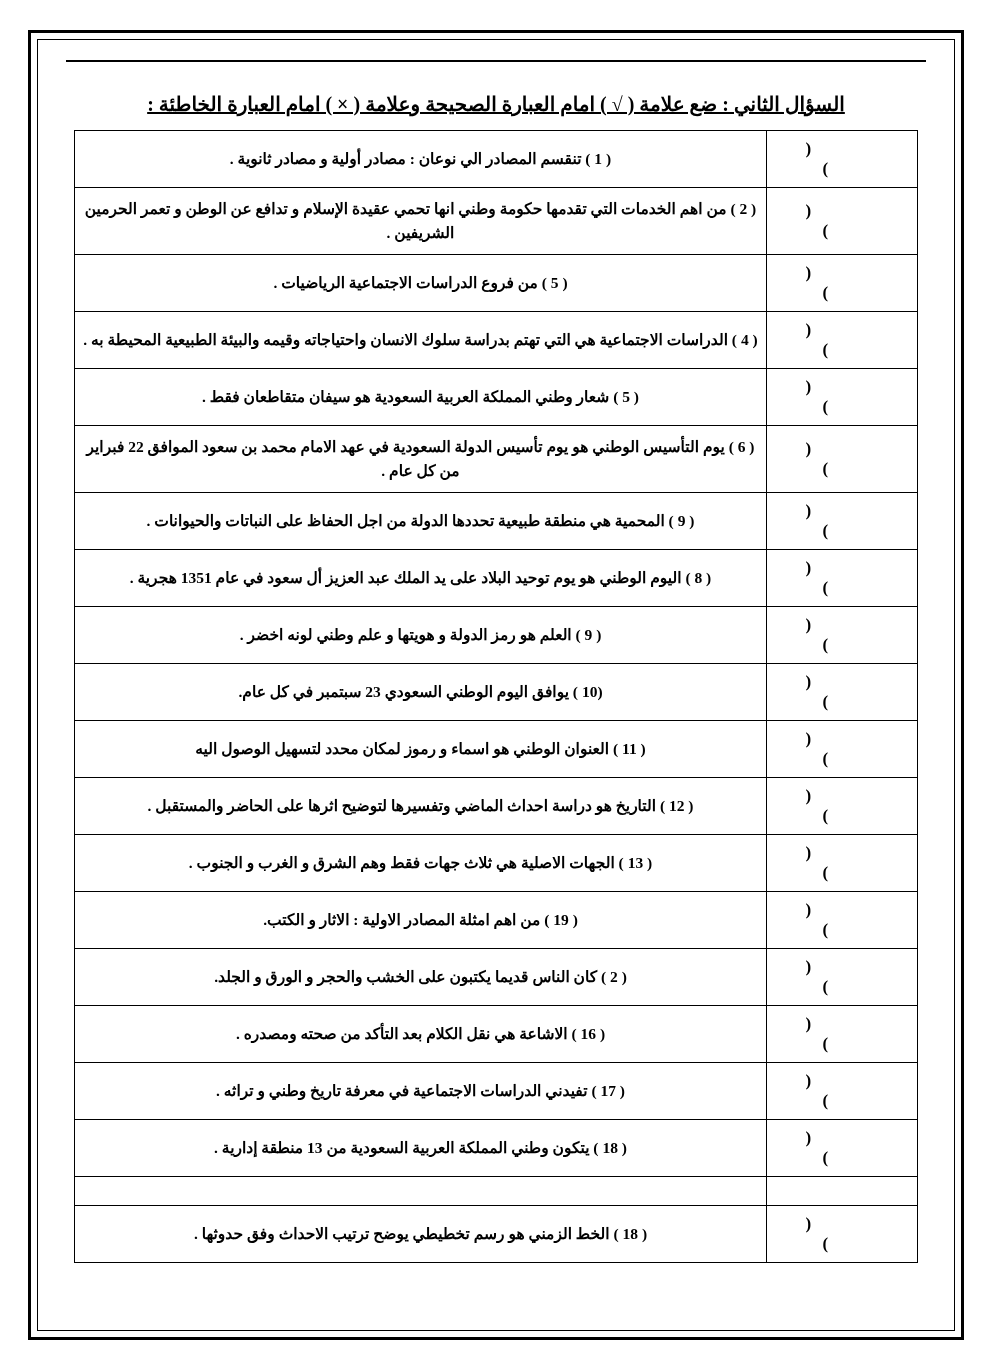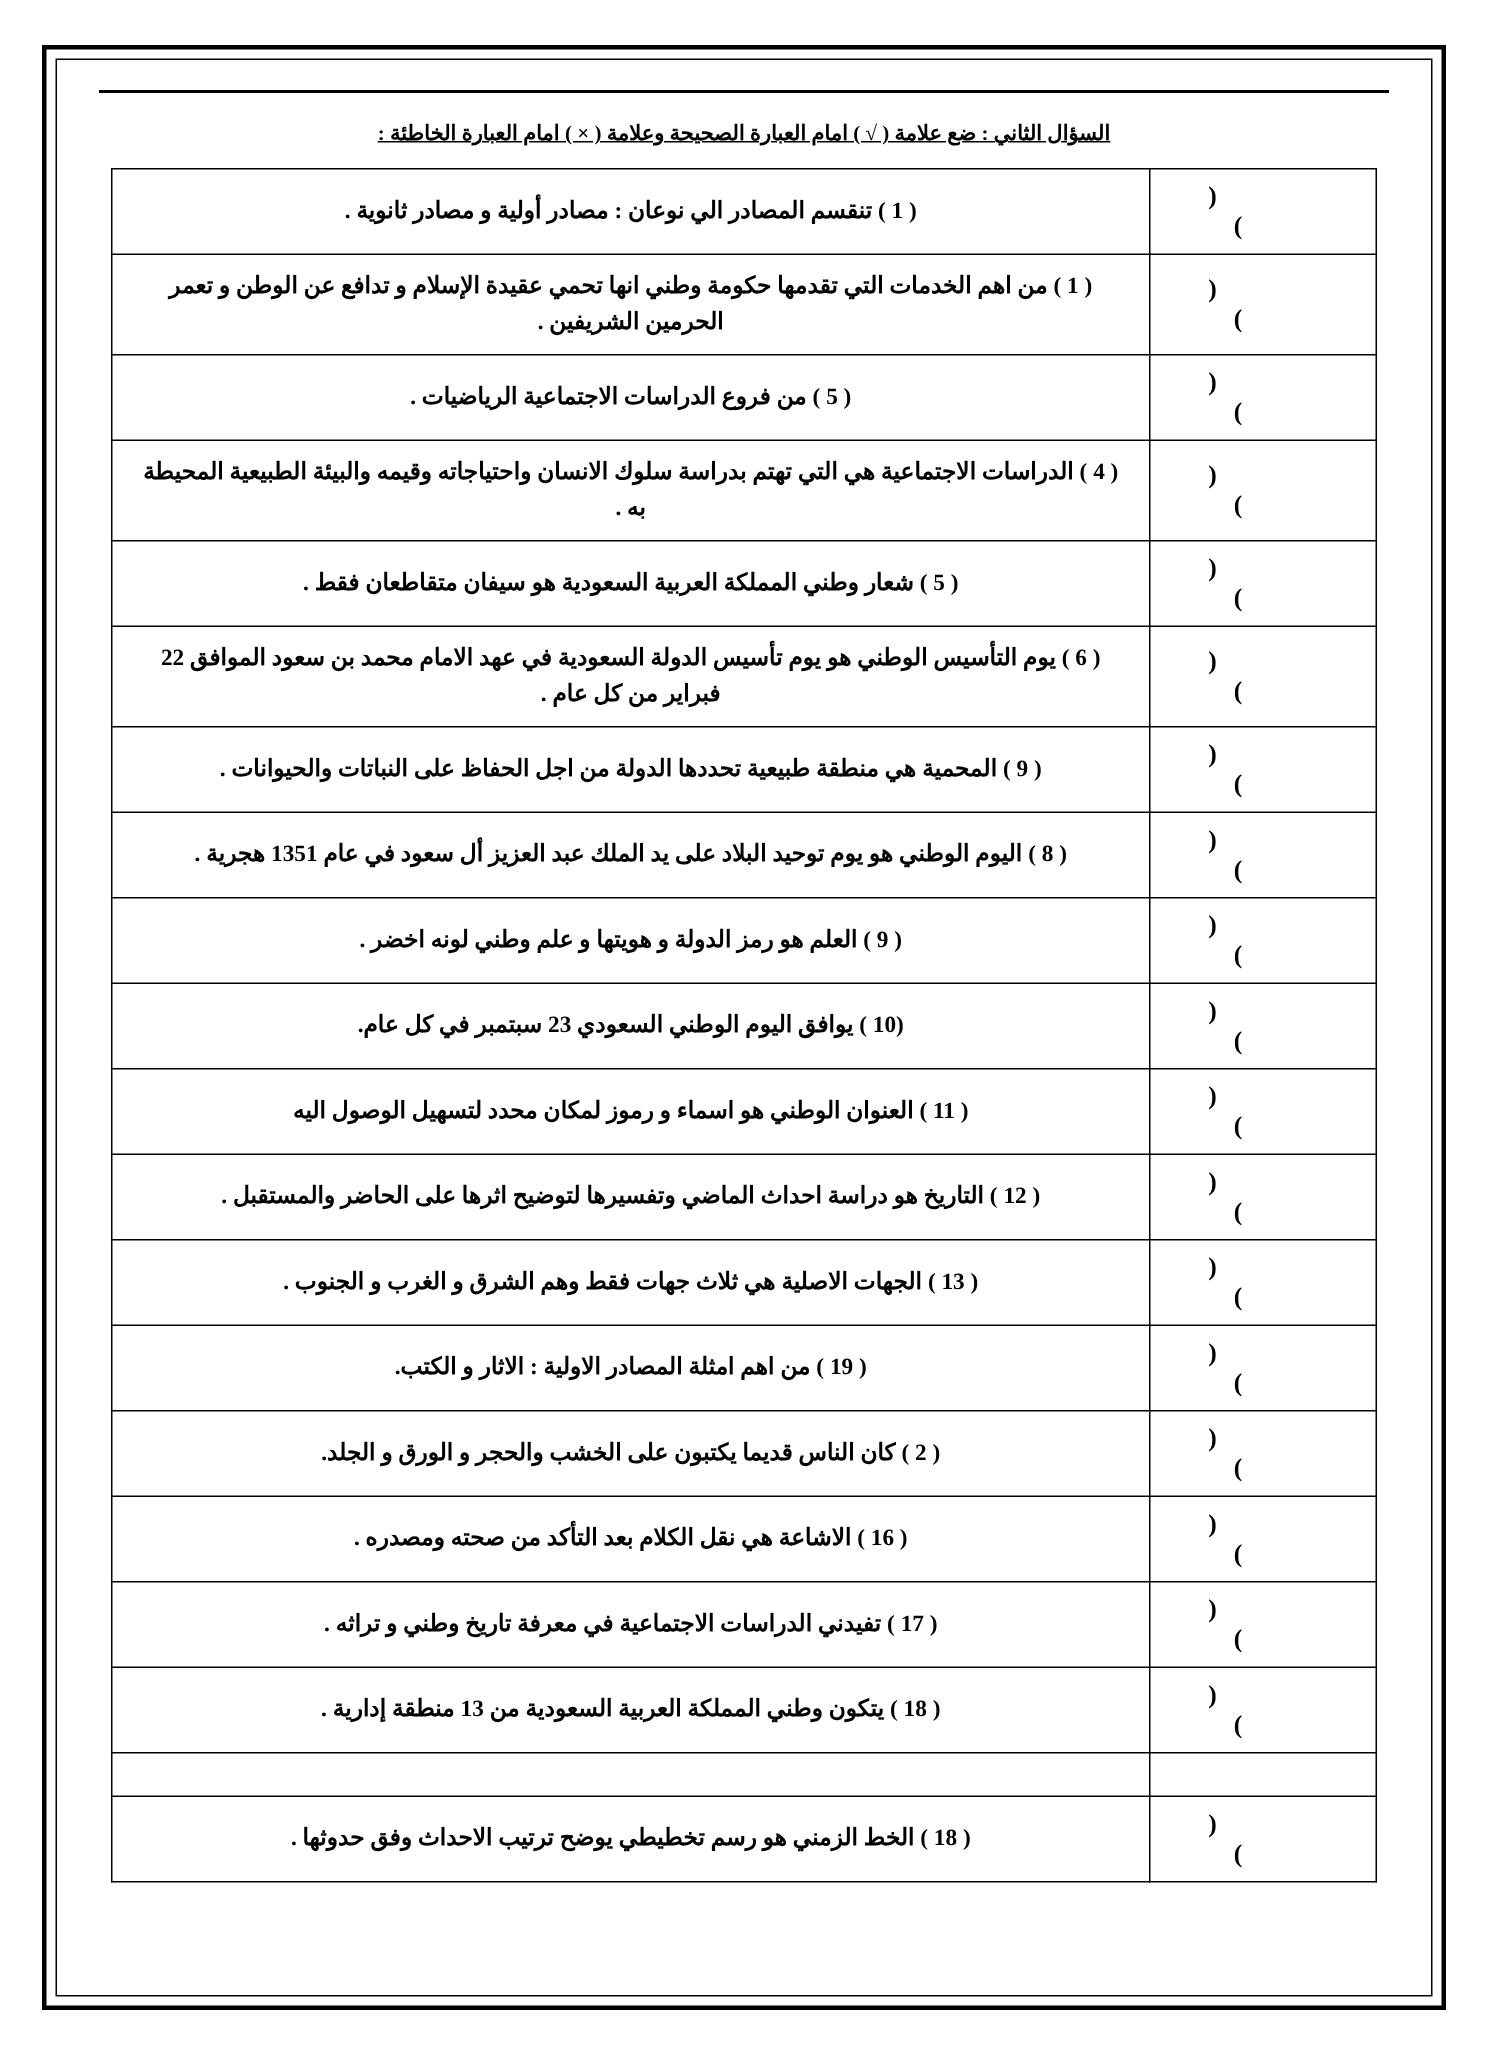--- a/index.html
+++ b/index.html
@@ -37,24 +37,24 @@
     padding: 14px 18px 10px 18px;
     display: flex;
     flex-direction: column;
   }
   .top-rule {
     border-top: 2px solid #000;
     margin: 6px 10px 16px 10px;
   }
   .question-heading {
     text-align: center;
-    font-size: 14px;
+    font-size: 20px;
     font-weight: bold;
     text-decoration: underline;
-    margin: 2px 0 14px 0;
+    margin: 14px 0 14px 0;
     letter-spacing: 0;
   }
   table.statements {
     border-collapse: collapse;
     width: 96%;
     margin: 0 auto;
     table-layout: fixed;
   }
   table.statements td {
     border: 1px solid #000;
@@ -66,21 +66,21 @@
     font-size: 17px;
     font-weight: bold;
     padding: 8px 0;
     letter-spacing: 34px;
     text-indent: 34px;
   }
   td.text-cell {
     text-align: center;
     font-size: 15.5px;
     font-weight: bold;
-    padding: 9px 14px;
+    padding: 9px 2px;
     line-height: 1.55;
   }
   tr.spacer-row td {
     border: 1px solid #000;
     height: 26px;
   }
   .blank-cell {
     border: 1px solid #000;
   }
 </style>
@@ -98,21 +98,21 @@
       <table class="statements">
         <tbody>
 
           <tr>
             <td class="mark-cell">(        )</td>
             <td class="text-cell">( 1 )  تنقسم المصادر الي نوعان : مصادر أولية و مصادر ثانوية .</td>
           </tr>
 
           <tr>
             <td class="mark-cell">(        )</td>
-            <td class="text-cell">( 1 )  من اهم الخدمات التي تقدمها حكومة وطني انها تحمي عقيدة الإسلام و تدافع عن الوطن و تعمر الحرمين الشريفين .</td>
+            <td class="text-cell">( 2 )  من اهم الخدمات التي تقدمها حكومة وطني انها تحمي عقيدة الإسلام و تدافع عن الوطن و تعمر الحرمين الشريفين .</td>
           </tr>
 
           <tr>
             <td class="mark-cell">(        )</td>
             <td class="text-cell">( 5 )  من فروع الدراسات الاجتماعية الرياضيات .</td>
           </tr>
 
           <tr>
             <td class="mark-cell">(        )</td>
             <td class="text-cell">( 4 )  الدراسات الاجتماعية هي التي تهتم بدراسة سلوك الانسان واحتياجاته وقيمه والبيئة الطبيعية المحيطة به .</td>

